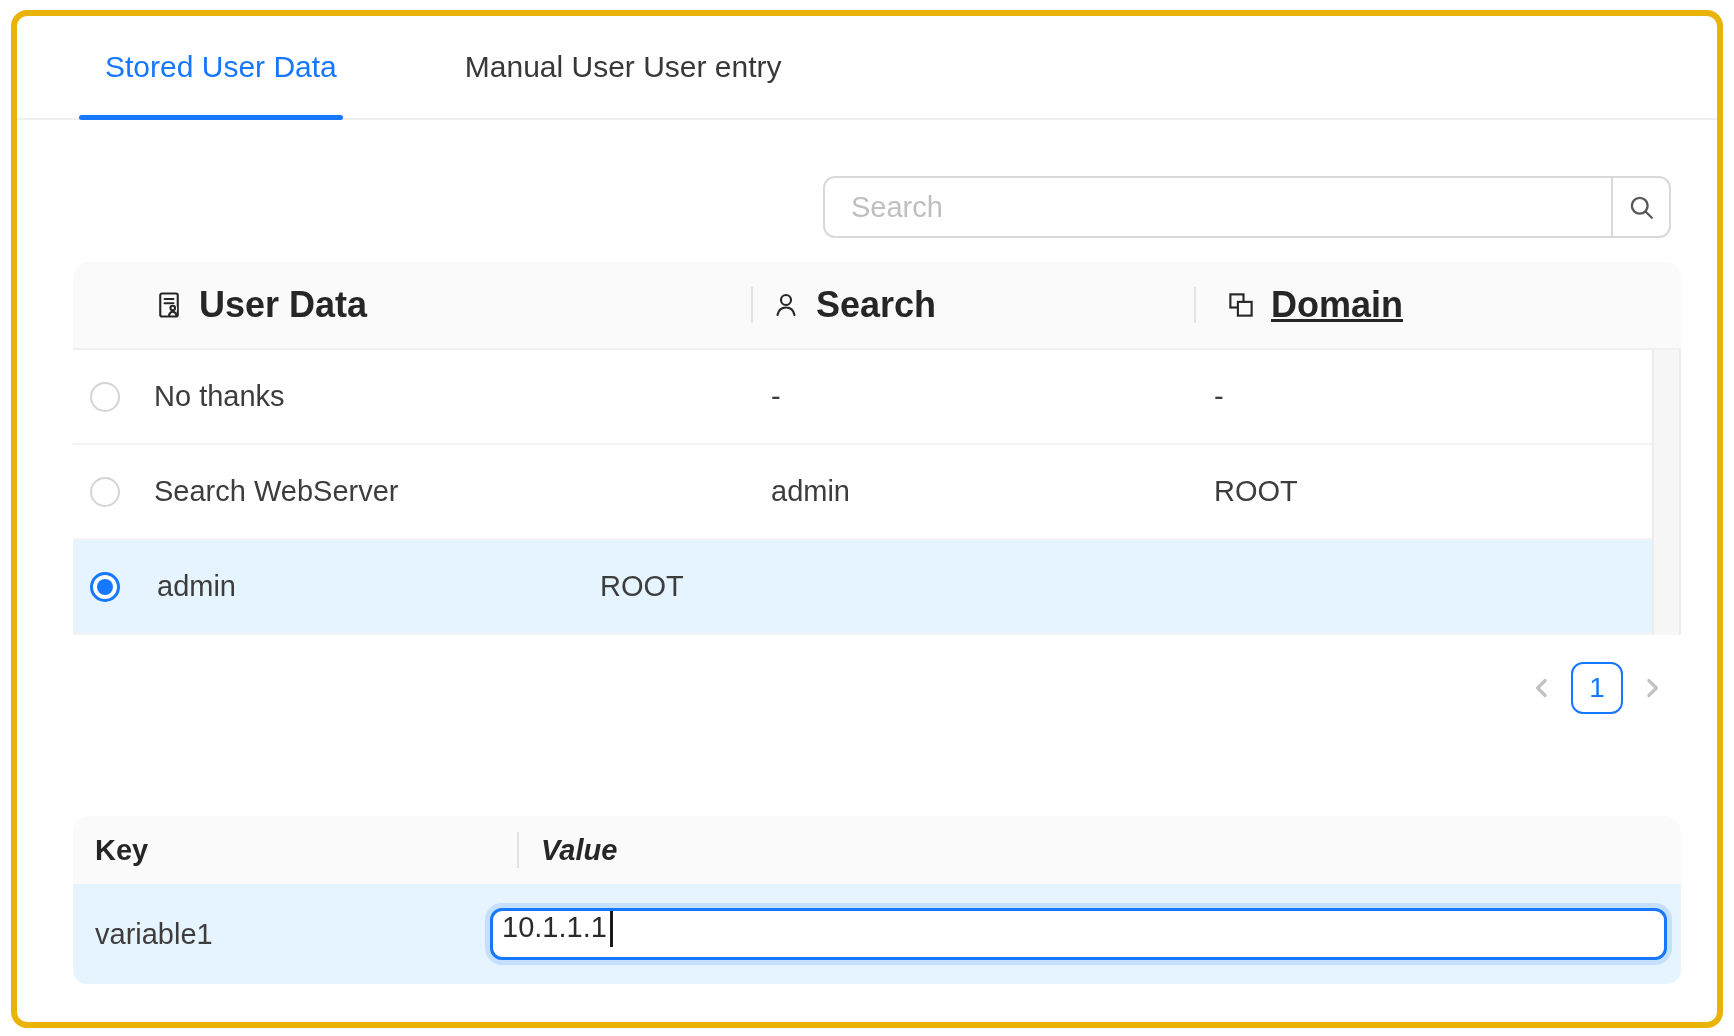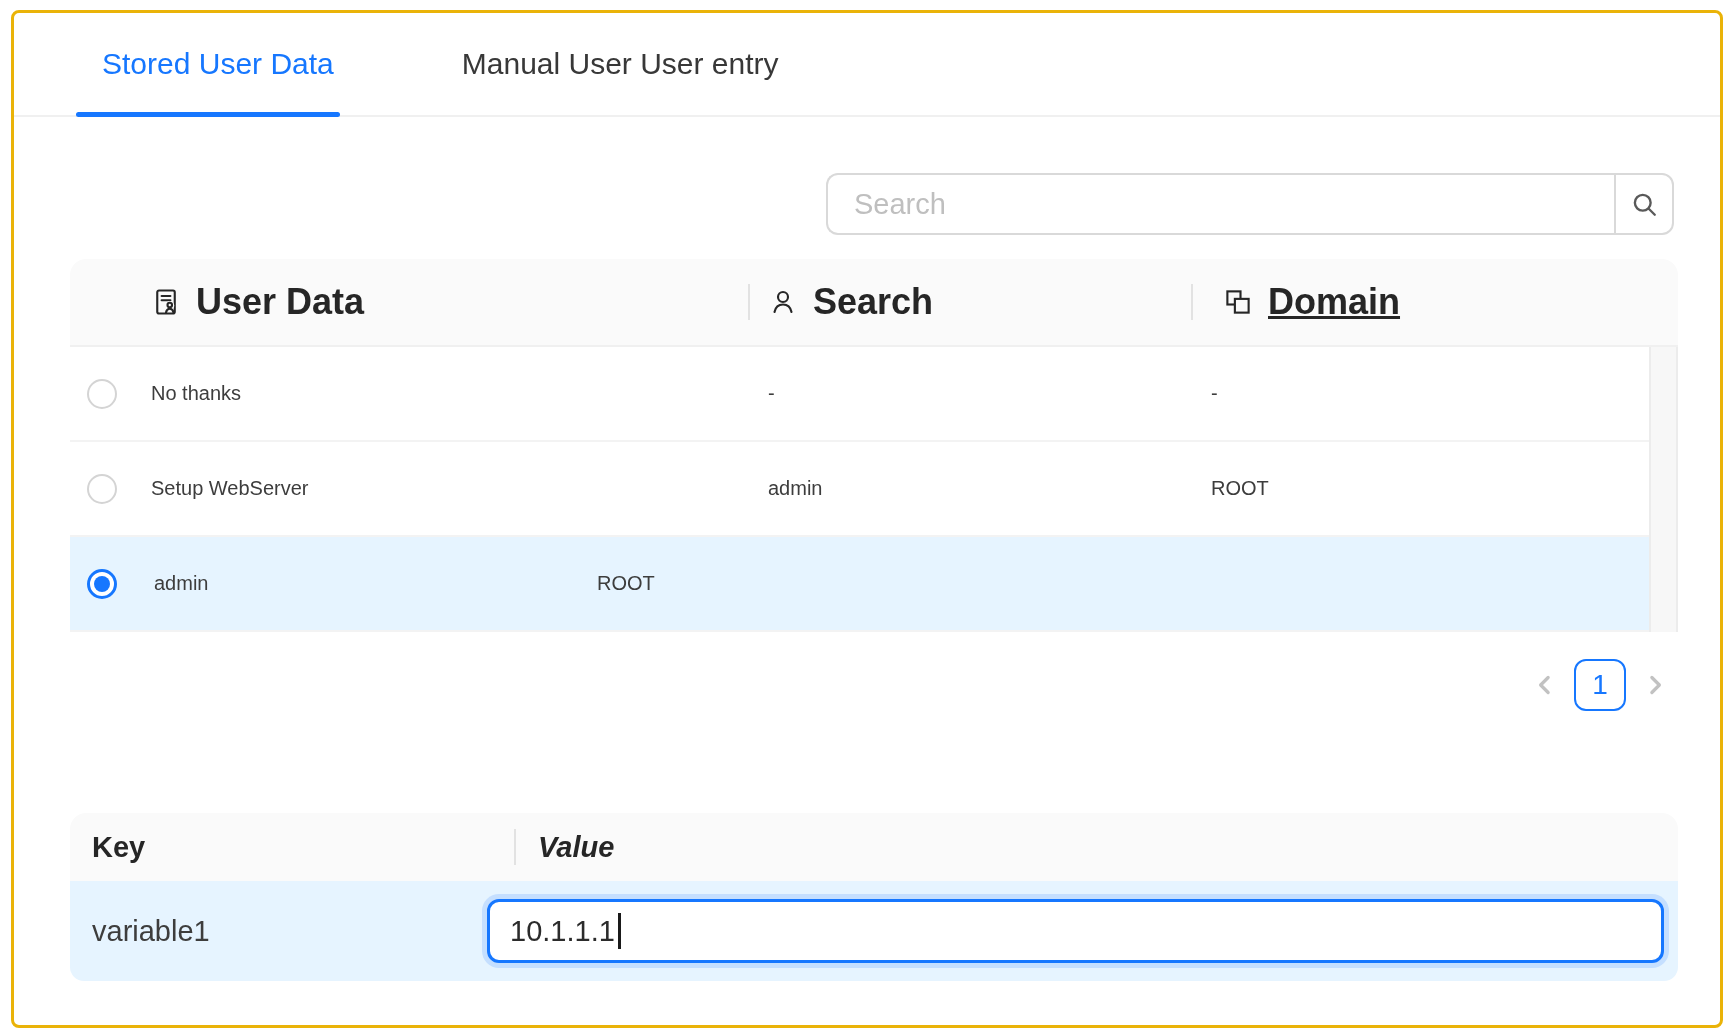--- a/index.html
+++ b/index.html
@@ -1,20 +1,20 @@
 <!DOCTYPE html>
 <html><head>
 <meta charset="utf-8">
 <style>
   * { margin:0; padding:0; box-sizing:border-box; }
   html,body { width:1734px; height:1036px; background:#ffffff;
               font-family:"Liberation Sans","DejaVu Sans",sans-serif; overflow:hidden; }
 
   .card { position:absolute; left:11px; top:10px; width:1712px; height:1018px;
-          background:#fff; border:3px solid #eab308; border-radius:8px; }
+          background:#fff; border:6px solid #eab308; border-radius:16px; }
 
   
   .tabbar { position:absolute; left:0; top:0; width:100%; height:104px;
             border-bottom:2px solid #f0f0f0; display:flex; align-items:center;
             padding-left:88px; gap:128px; border-radius:16px 16px 0 0; background:#fff; }
   .tab { font-size:30px; font-weight:500; color:#383838; position:relative;
          height:100%; display:flex; align-items:center; cursor:pointer; white-space:nowrap; }
   .tab.active { color:#1677ff; }
   .tab.active::after { content:""; position:absolute; left:-26px; right:-6px; bottom:-2px;
                        height:5px; background:#1677ff; border-radius:3px; }
@@ -38,21 +38,21 @@
   .th { display:flex; align-items:center; gap:15px; height:100%; position:relative; }
   .th-ud   { width:678px; padding-left:81px; }
   .th-acct { width:443px; padding-left:20px; }
   .th-dom  { flex:1;      padding-left:32px;text-decoration:underline; }
   .th-gutter { width:29px; height:100%; }
   .th-acct::before, .th-dom::before, .kv-val-h::before {
         content:""; position:absolute; left:0; top:50%; transform:translateY(-50%);
         width:2px; height:36px; background:#e2e2e2; }
   .tbody { position:relative; }
   .trow { display:flex; align-items:center; height:95px; margin-right:29px;
-          border-bottom:2px solid #f3f3f3; font-size:20px; color:#3d3d3d;
+          border-bottom:2px solid #f3f3f3; font-size:29px; color:#3d3d3d;
           cursor:pointer; background:#fff; }
   .trow.selected { background:#e6f4ff; }
   .cell-radio { width:64px; display:flex; justify-content:center; }
   .cell-ud   { width:614px; padding-left:17px; }
   .cell-acct { width:443px; padding-left:20px; }
   .cell-dom  { flex:1;      padding-left:20px; }
   .radio { width:30px; height:30px; border:2px solid #d4d4d4; border-radius:50%;
            background:#fff; position:relative; cursor:pointer; }
   .trow.selected .radio { border:3px solid #1677ff; }
   .trow.selected .radio::after { content:""; position:absolute; inset:4px;
@@ -73,23 +73,23 @@
   .kv { position:absolute; left:56px; top:800px; width:1608px; }
   .kv-head { display:flex; align-items:center; height:68px; background:#fafafa;
              border-radius:16px 16px 0 0; font-size:29px; font-weight:600; color:#262626;gap:44px; }
   .kv-key-h { width:400px; padding-left:22px; }
   .kv-val-h { flex:1; padding-left:24px; position:relative; height:100%;
               display:flex; align-items:center;font-style:italic; }
   .kv-row { display:flex; align-items:center; height:100px; background:#e6f4ff;
             border-radius:0 0 14px 14px; font-size:29px; color:#3d3d3d; }
   .kv-key-c { width:400px; padding-left:22px; }
   .kv-val-c { flex:1; padding:0 14px 0 17px; }
-  .value-input { height:64px; background:#fff; border:3px solid #1677ff; border-radius:12px;
-            box-shadow:0 0 0 5px rgba(22,119,255,0.16); display:flex; align-items:center;
-            padding:0 20px; font-size:29px; color:#2b2b2b; cursor:text; }
+  .value-input { height:52px; background:#fff; border:3px solid #1677ff; border-radius:12px;
+            box-shadow:0 0 0 5px rgba(22,119,255,0.16); display:flex; 
+            padding:0 9px; font-size:29px; color:#2b2b2b; cursor:text; }
   .caret { width:3px; height:36px; background:#1a1a1a; margin-left:3px; }
 
   .icon { width:30px; height:30px; flex:none; }
   .icon svg { width:100%; height:100%; display:block; }
 </style>
 </head>
 <body>
 
 <div class="card">
 
@@ -156,21 +156,21 @@
             <span class="radio"></span>
           </div>
         <div class="cell-ud">No thanks</div>
         <div class="cell-acct">-</div>
         <div class="cell-dom">-</div>
       </div>
       <div class="trow">
         <div class="cell-radio">
             <span class="radio"></span>
           </div>
-        <div class="cell-ud">Setup WebServer</div>
+        <div class="cell-ud">Search WebServer</div>
         <div class="cell-acct">admin</div>
         <div class="cell-dom">ROOT</div>
       </div>
       <div class="trow selected">
         <div class="cell-radio">
             <span class="radio"></span>
           </div>
         <div class="cell-acct">admin</div>
         <div class="cell-dom">ROOT</div>
       </div>

